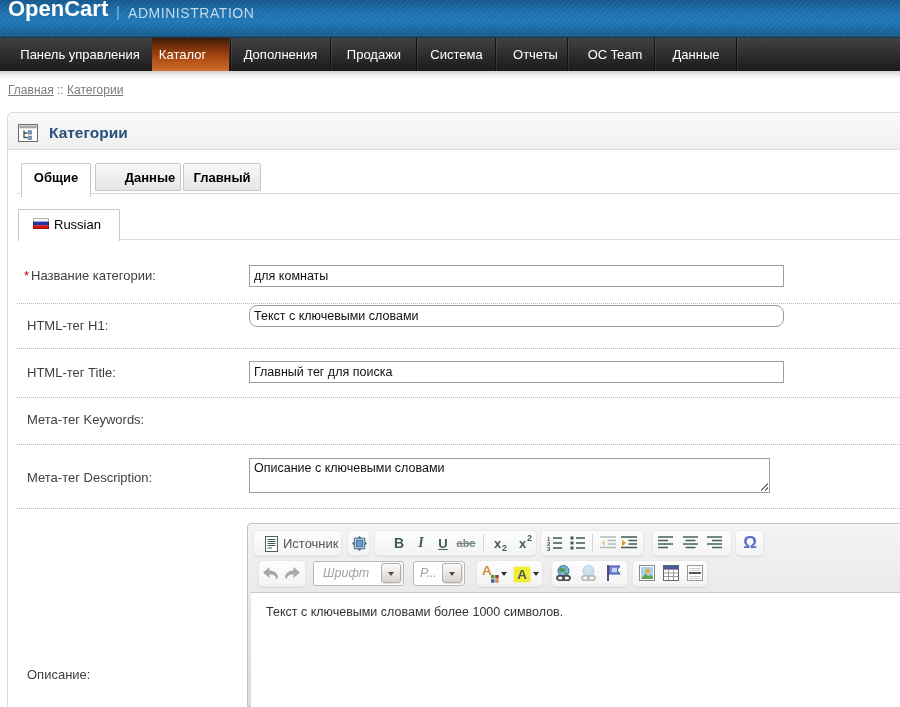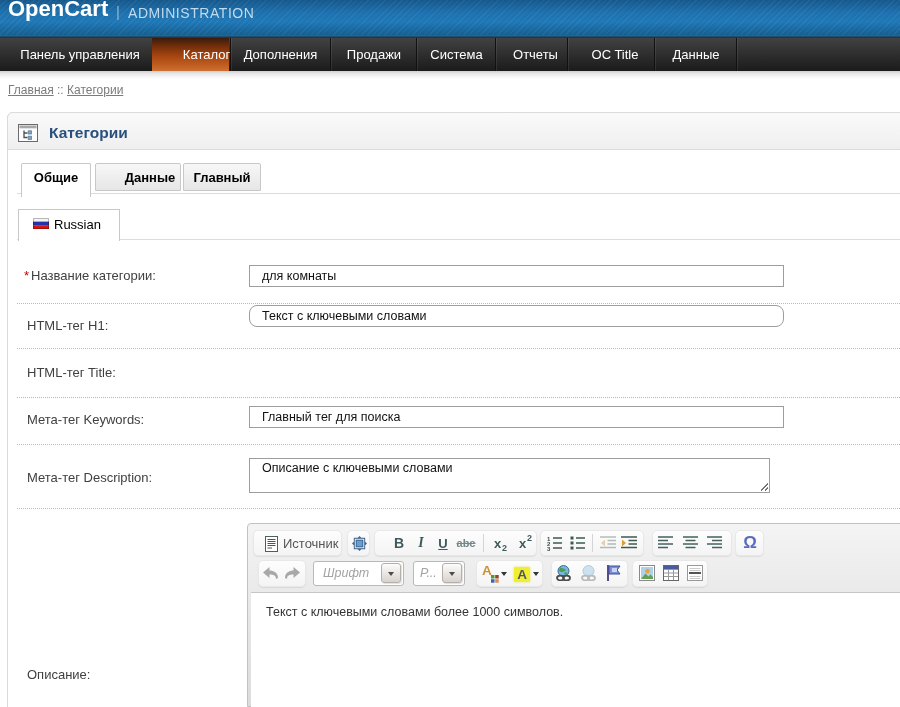--- a/index.html
+++ b/index.html
@@ -42,21 +42,21 @@
 .tab.active{height:34px;background:#fff;border-bottom:0;z-index:3;}
 #langtab{left:18px;top:209px;width:102px;height:32px;border:1px solid #c8c8c8;border-bottom:0;background:#fff;z-index:3;
  font-size:13px;font-weight:normal;color:#000;line-height:29px;}
 #langtab span{margin-left:35px;}
 
 
 .dots{position:absolute;left:17px;width:883px;height:1px;border-top:1px dotted #b9b9b9;}
 .lbl{position:absolute;left:27px;font-size:13px;color:#404040;}
 .req{color:#c00000;margin-right:2px;}
 .inp{position:absolute;left:249px;width:535px;height:22px;border:1px solid #9d9d9d;background:#fff;
- font-family:"Liberation Sans",sans-serif;font-size:12.5px;color:#111;padding:0 12px;line-height:20px;}
+ font-family:"Liberation Sans",sans-serif;font-size:12.5px;color:#111;padding:0 4px;line-height:20px;}
 #ta{height:35px;width:521px;padding-top:2px;line-height:14px;}
 #resz{left:758px;top:480px;width:11px;height:11px;}
 
 
 #ed{left:247px;top:523px;width:700px;height:184px;border:1px solid #c2c2c2;border-top-left-radius:4px;
  background:linear-gradient(180deg,#f4f4f4 0%,#e9e9e9 40%,#dcdcdc 100%);}
 #edcontent{left:251px;top:592px;width:695px;height:115px;background:#fff;border-top:1px solid #c6c6c6;}
 #edtext{left:266px;top:605px;font-size:12.5px;color:#333;}
 .grp{position:absolute;background:linear-gradient(180deg,#fdfdfd,#f4f4f4);border:1px solid #e8e8e8;border-radius:5px;box-shadow:0 1px 1px rgba(0,0,0,0.08);}
 .r1{top:530px;height:26px;}
@@ -76,26 +76,26 @@
 
   <div class="abs" id="bluebar"></div>
   <div class="abs" id="navedge"></div>
   <div class="abs" id="logo">OpenCart</div>
   <div class="abs" id="logosep">|</div>
   <div class="abs" id="admintxt">ADMINISTRATION</div>
 
   <div class="abs" id="nav">
     <div id="catalog"></div>
     <a class="nava" style="left:8px;width:144px;">Панель управления</a>
-    <a class="nava" style="left:168px;width:77px;">Каталог</a>
+    <a class="nava" style="left:144px;width:77px;">Каталог</a>
     <a class="nava" style="left:231px;width:99px;">Дополнения</a>
     <a class="nava" style="left:331px;width:86px;">Продажи</a>
     <a class="nava" style="left:417px;width:79px;">Система</a>
     <a class="nava" style="left:499px;width:73px;">Отчеты</a>
-    <a class="nava" style="left:572px;width:86px;">OC Title</a>
+    <a class="nava" style="left:572px;width:86px;">OC Team</a>
     <a class="nava" style="left:655px;width:82px;">Данные</a>
     <div class="navsep" style="left:230px;"></div>
     <div class="navsep" style="left:330px;"></div>
     <div class="navsep" style="left:416px;"></div>
     <div class="navsep" style="left:495px;"></div>
     <div class="navsep" style="left:567px;"></div>
     <div class="navsep" style="left:654px;"></div>
     <div class="navsep" style="left:736px;"></div>
   </div>
   <div class="abs" id="navline"></div>
@@ -136,21 +136,21 @@
 
   <div class="lbl" style="top:268px;left:24px;"><span class="req">*</span>Название категории:</div>
   <div class="lbl" style="top:318px;">HTML-тег H1:</div>
   <div class="lbl" style="top:365px;">HTML-тег Title:</div>
   <div class="lbl" style="top:412px;">Мета-тег Keywords:</div>
   <div class="lbl" style="top:470px;">Мета-тег Description:</div>
   <div class="lbl" style="top:667px;">Описание:</div>
 
   <input class="inp" style="top: 265px;" value="для комнаты">
   <input class="inp" style="top: 305px; border-radius: 8px;" value="Текст с ключевыми словами">
-  <input class="inp" style="top: 361px; margin-top: 45px;" value="Главный тег для поиска">
+  <input class="inp" style="top: 361px;" value="Главный тег для поиска">
   <textarea class="inp" id="ta" style="top: 458px;">Описание с ключевыми словами</textarea>
   <svg class="abs" id="resz" viewBox="0 0 11 11">
       <path d="M10 3 L3 10 M10 7 L7 10" stroke="#888" stroke-width="1"></path>
     </svg>
 
   <div class="abs" id="ed"></div>
   <div class="abs" id="edcontent"></div>
   <div class="abs" id="edtext">Текст с ключевыми словами более 1000 символов.</div>
 
   <div class="grp r1" style="left:253px;width:89px;"></div>

